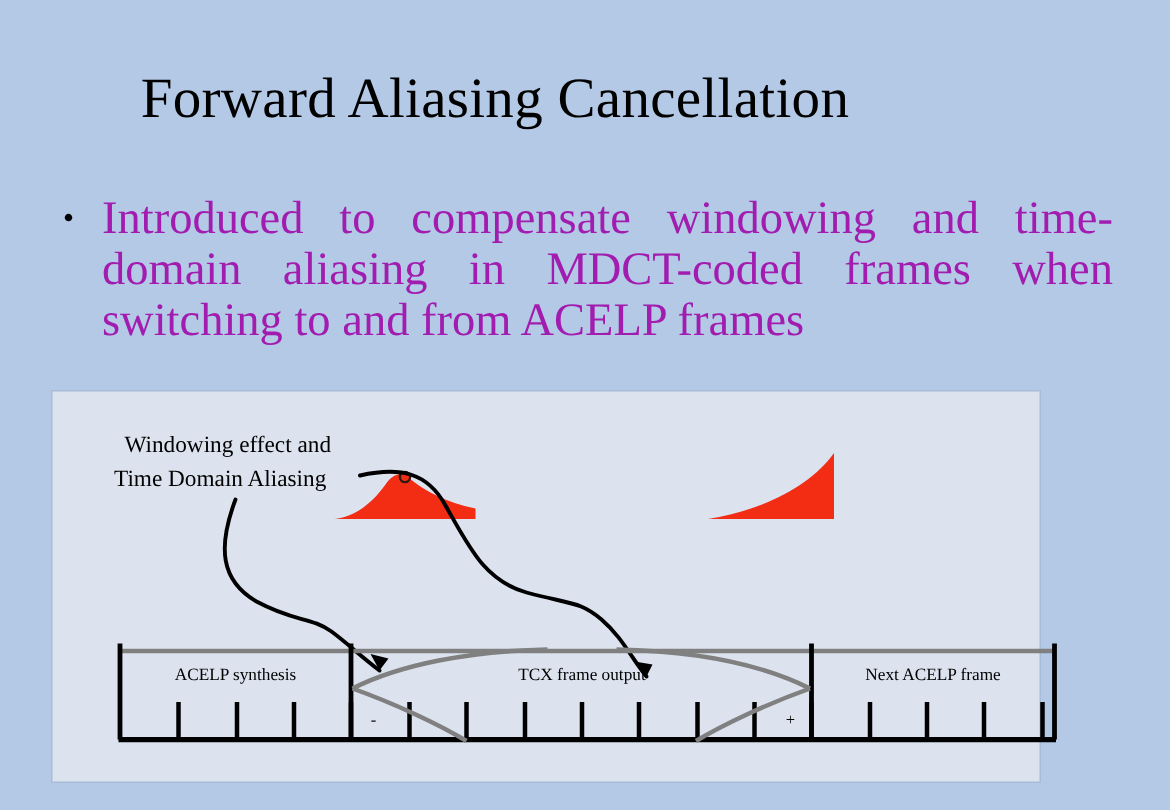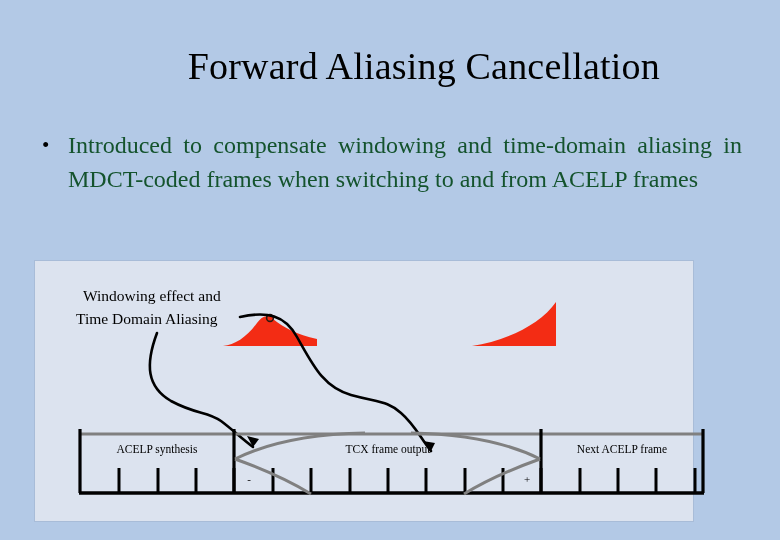--- a/index.html
+++ b/index.html
@@ -19,21 +19,21 @@
     inset: 0;
     width: 780px;
     height: 540px;
   }
   
   #slide-title {
     position: absolute;
     left: 0;
     top: 44px;
     width: 660px;
-    text-align: right;
+    text-align: center;
     font-family: "Liberation Serif", serif;
     font-size: 38px;
     font-weight: 400;
     color: #000000;
     letter-spacing: 0.2px;
     white-space: nowrap;
   }
   
   #bullet-list {
     position: absolute;
@@ -50,23 +50,23 @@
     font-size: 21px;
     line-height: 34px;
     color: #000;
     width: 26px;
     text-align: left;
     padding-left: 6px;
   }
   .bullet-text {
     flex: 1 1 auto;
     font-family: "Liberation Serif", serif;
-    font-size: 24px;
+    font-size: 31px;
     line-height: 34px;
-    color: #14532d;
+    color: #a21caf;
     text-align: justify;
     text-align-last: left;
     hyphens: none;
   }
   
   #diagram-panel {
     position: absolute;
     left: 34px;
     top: 260px;
     width: 660px;

